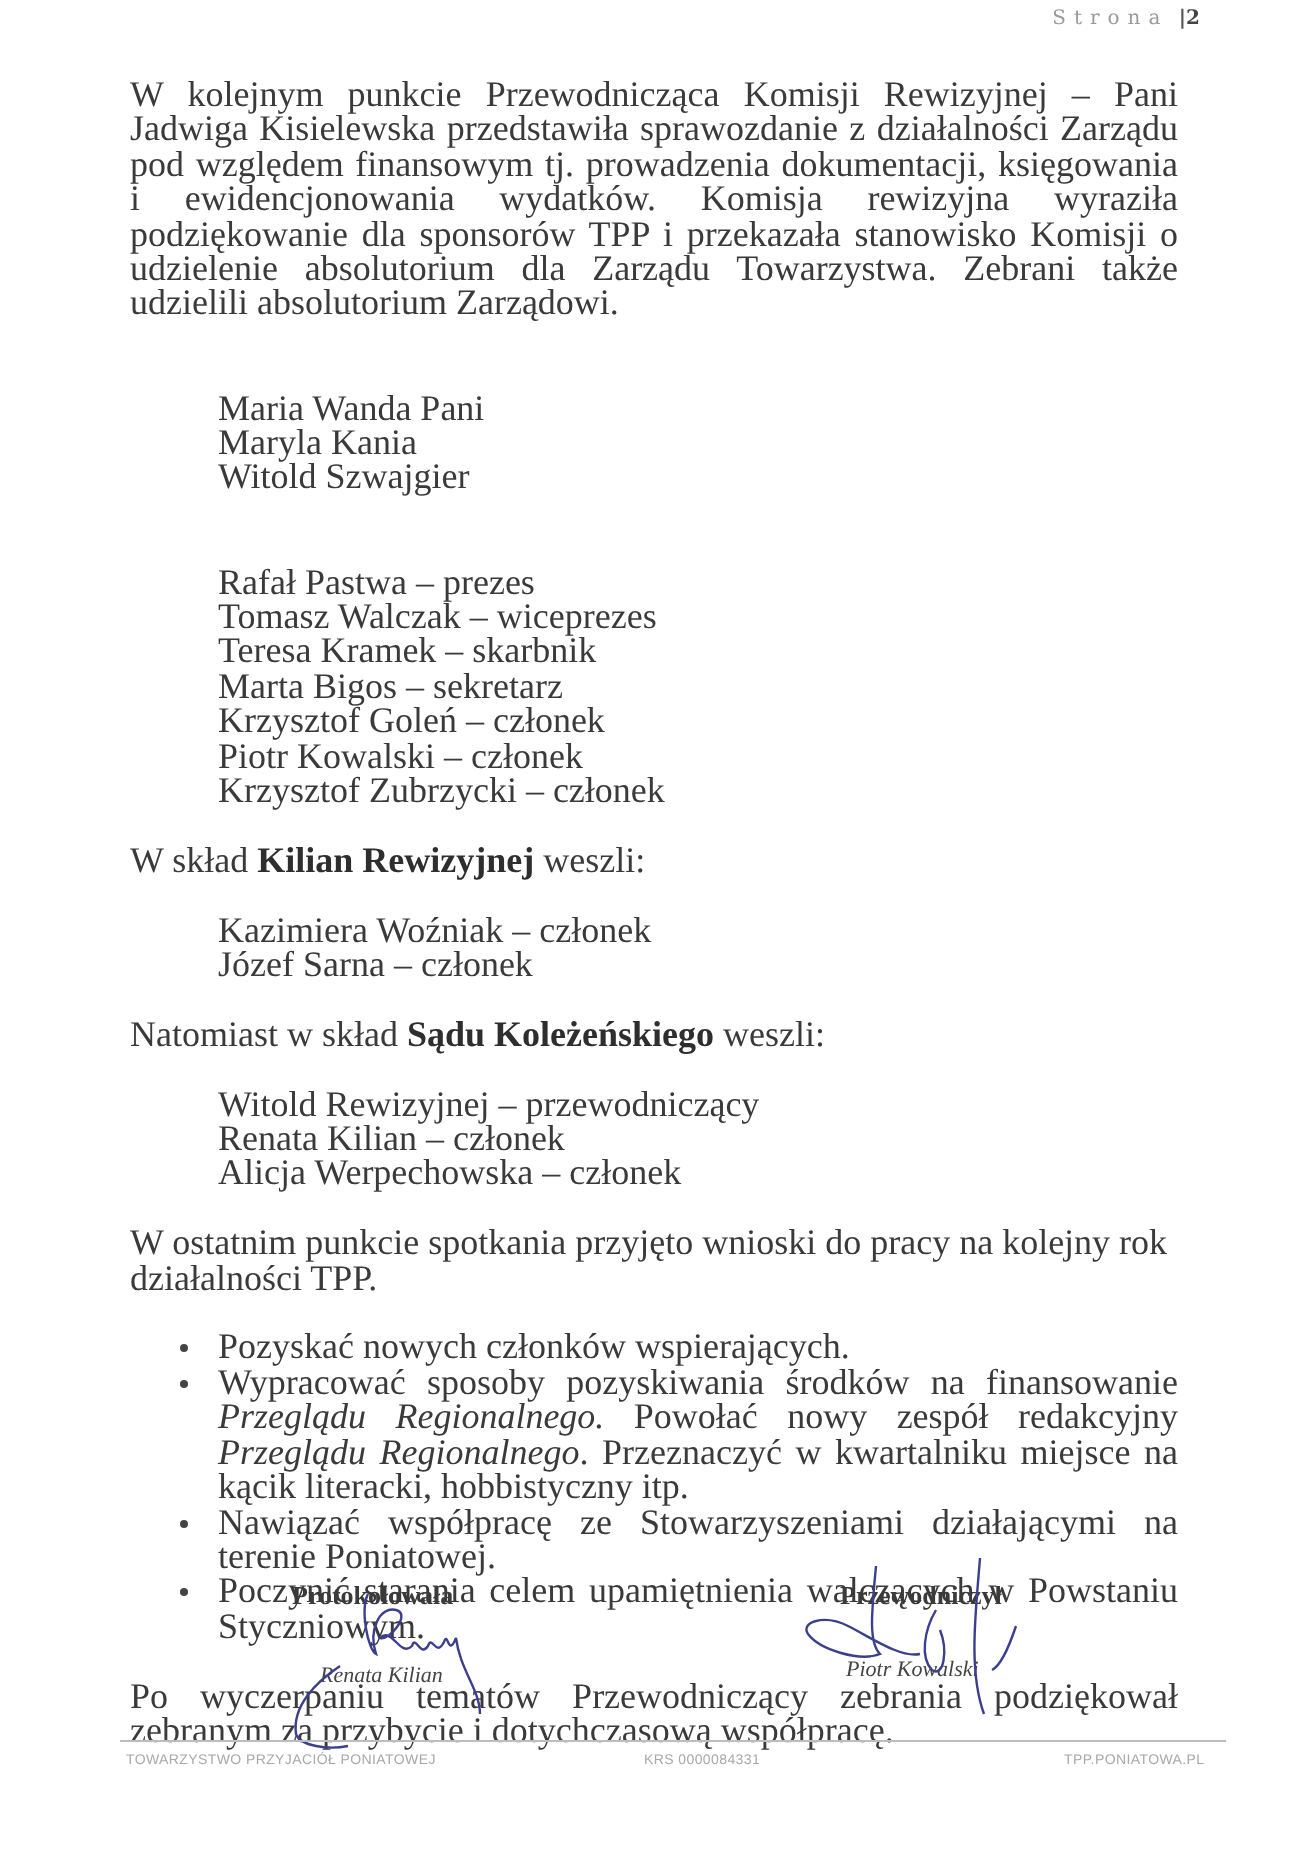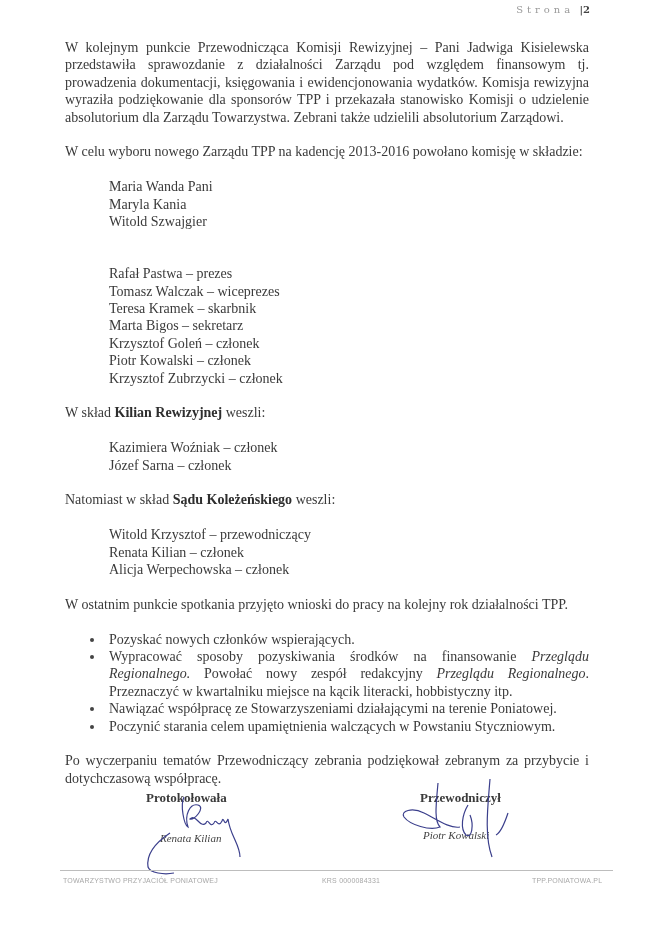--- a/index.html
+++ b/index.html
@@ -1,28 +1,28 @@
 <!DOCTYPE html>
 <html><head>
 <meta charset="utf-8">
 <style>
   html, body { margin: 0; padding: 0; }
   body {
     width: 653px; height: 932px; background: #ffffff; position: relative; overflow: hidden;
     font-family: "DejaVu Serif", "Liberation Serif", serif; color: #3a3a3a;
   }
   .page-num {
-    position: absolute; top: 4px; right: 63px; font-size: 10px; color: #9a9a9a;
+    position: absolute; top: 4px; right: 53px; font-size: 10px; color: #9a9a9a;
     letter-spacing: 4px;
   }
   .page-num b { color: #444; letter-spacing: 0; font-weight: bold; }
   .page-num .bar { color: #555; letter-spacing: 0; margin-left: -2px; }
   .content {
     position: absolute; left: 65px; top: 39px; width: 524px;
-    font-family: "Liberation Serif", serif; font-size: 14px; line-height: 17.4px;
+    font-family: "Liberation Serif", serif; font-size: 18px; line-height: 17.4px;
   }
   p { margin: 0; }
   .just { text-align: justify; text-align-last: left; }
   .gap { height: 17.4px; }
   .names { margin-left: 44px; }
   .names div { line-height: 17.4px; }
   ul.bullets { list-style: none; margin: 0; padding: 0; margin-left: 24px; }
   ul.bullets li { position: relative; padding-left: 20px; text-align: justify; text-align-last: left; }
   ul.bullets li::before {
     content: ""; position: absolute; left: 1px; top: 7px; width: 4px; height: 4px;
@@ -51,21 +51,20 @@
 <div>
   <div class="page-num">
     <span>Strona</span>
     <b><span class="bar">|</span><span>2</span></b>
   </div>
 </div>
 
 <div class="content">
   <p class="just">W kolejnym punkcie Przewodnicząca Komisji Rewizyjnej – Pani Jadwiga Kisielewska przedstawiła sprawozdanie z działalności Zarządu pod względem finansowym tj. prowadzenia dokumentacji, księgowania i ewidencjonowania wydatków. Komisja rewizyjna wyraziła podziękowanie dla sponsorów TPP i przekazała stanowisko Komisji o udzielenie absolutorium dla Zarządu Towarzystwa. Zebrani także udzielili absolutorium Zarządowi.</p>
   <div class="gap"></div>
-  <p>W celu wyboru nowego Zarządu TPP na kadencję 2013-2016 powołano komisję w składzie:</p>
   <div class="gap"></div>
   <div class="names">
     <div>Maria Wanda Pani</div>
     <div>Maryla Kania</div>
     <div>Witold Szwajgier</div>
   </div>
   <div class="gap"></div>
   <div class="gap"></div>
   <div class="names">
     <div>Rafał Pastwa – prezes</div>
@@ -80,21 +79,21 @@
   <p><span>W skład </span><b>Kilian Rewizyjnej</b><span> weszli:</span></p>
   <div class="gap"></div>
   <div class="names">
     <div>Kazimiera Woźniak – członek</div>
     <div>Józef Sarna – członek</div>
   </div>
   <div class="gap"></div>
   <p><span>Natomiast w skład </span><b>Sądu Koleżeńskiego</b><span> weszli:</span></p>
   <div class="gap"></div>
   <div class="names">
-    <div>Witold Krzysztof – przewodniczący</div>
+    <div>Witold Rewizyjnej – przewodniczący</div>
     <div>Renata Kilian – członek</div>
     <div>Alicja Werpechowska – członek</div>
   </div>
   <div class="gap"></div>
   <p>W ostatnim punkcie spotkania przyjęto wnioski do pracy na kolejny rok działalności TPP.</p>
   <div class="gap"></div>
   <ul class="bullets">
     <li>Pozyskać nowych członków wspierających.</li>
     <li><span>Wypracować sposoby pozyskiwania środków na finansowanie </span><i>Przeglądu Regionalnego.</i><span> Powołać nowy zespół redakcyjny </span><i>Przeglądu Regionalnego</i><span>. Przeznaczyć w kwartalniku miejsce na kącik literacki, hobbistyczny itp.</span></li>
     <li>Nawiązać współpracę ze Stowarzyszeniami działającymi na terenie Poniatowej.</li>

